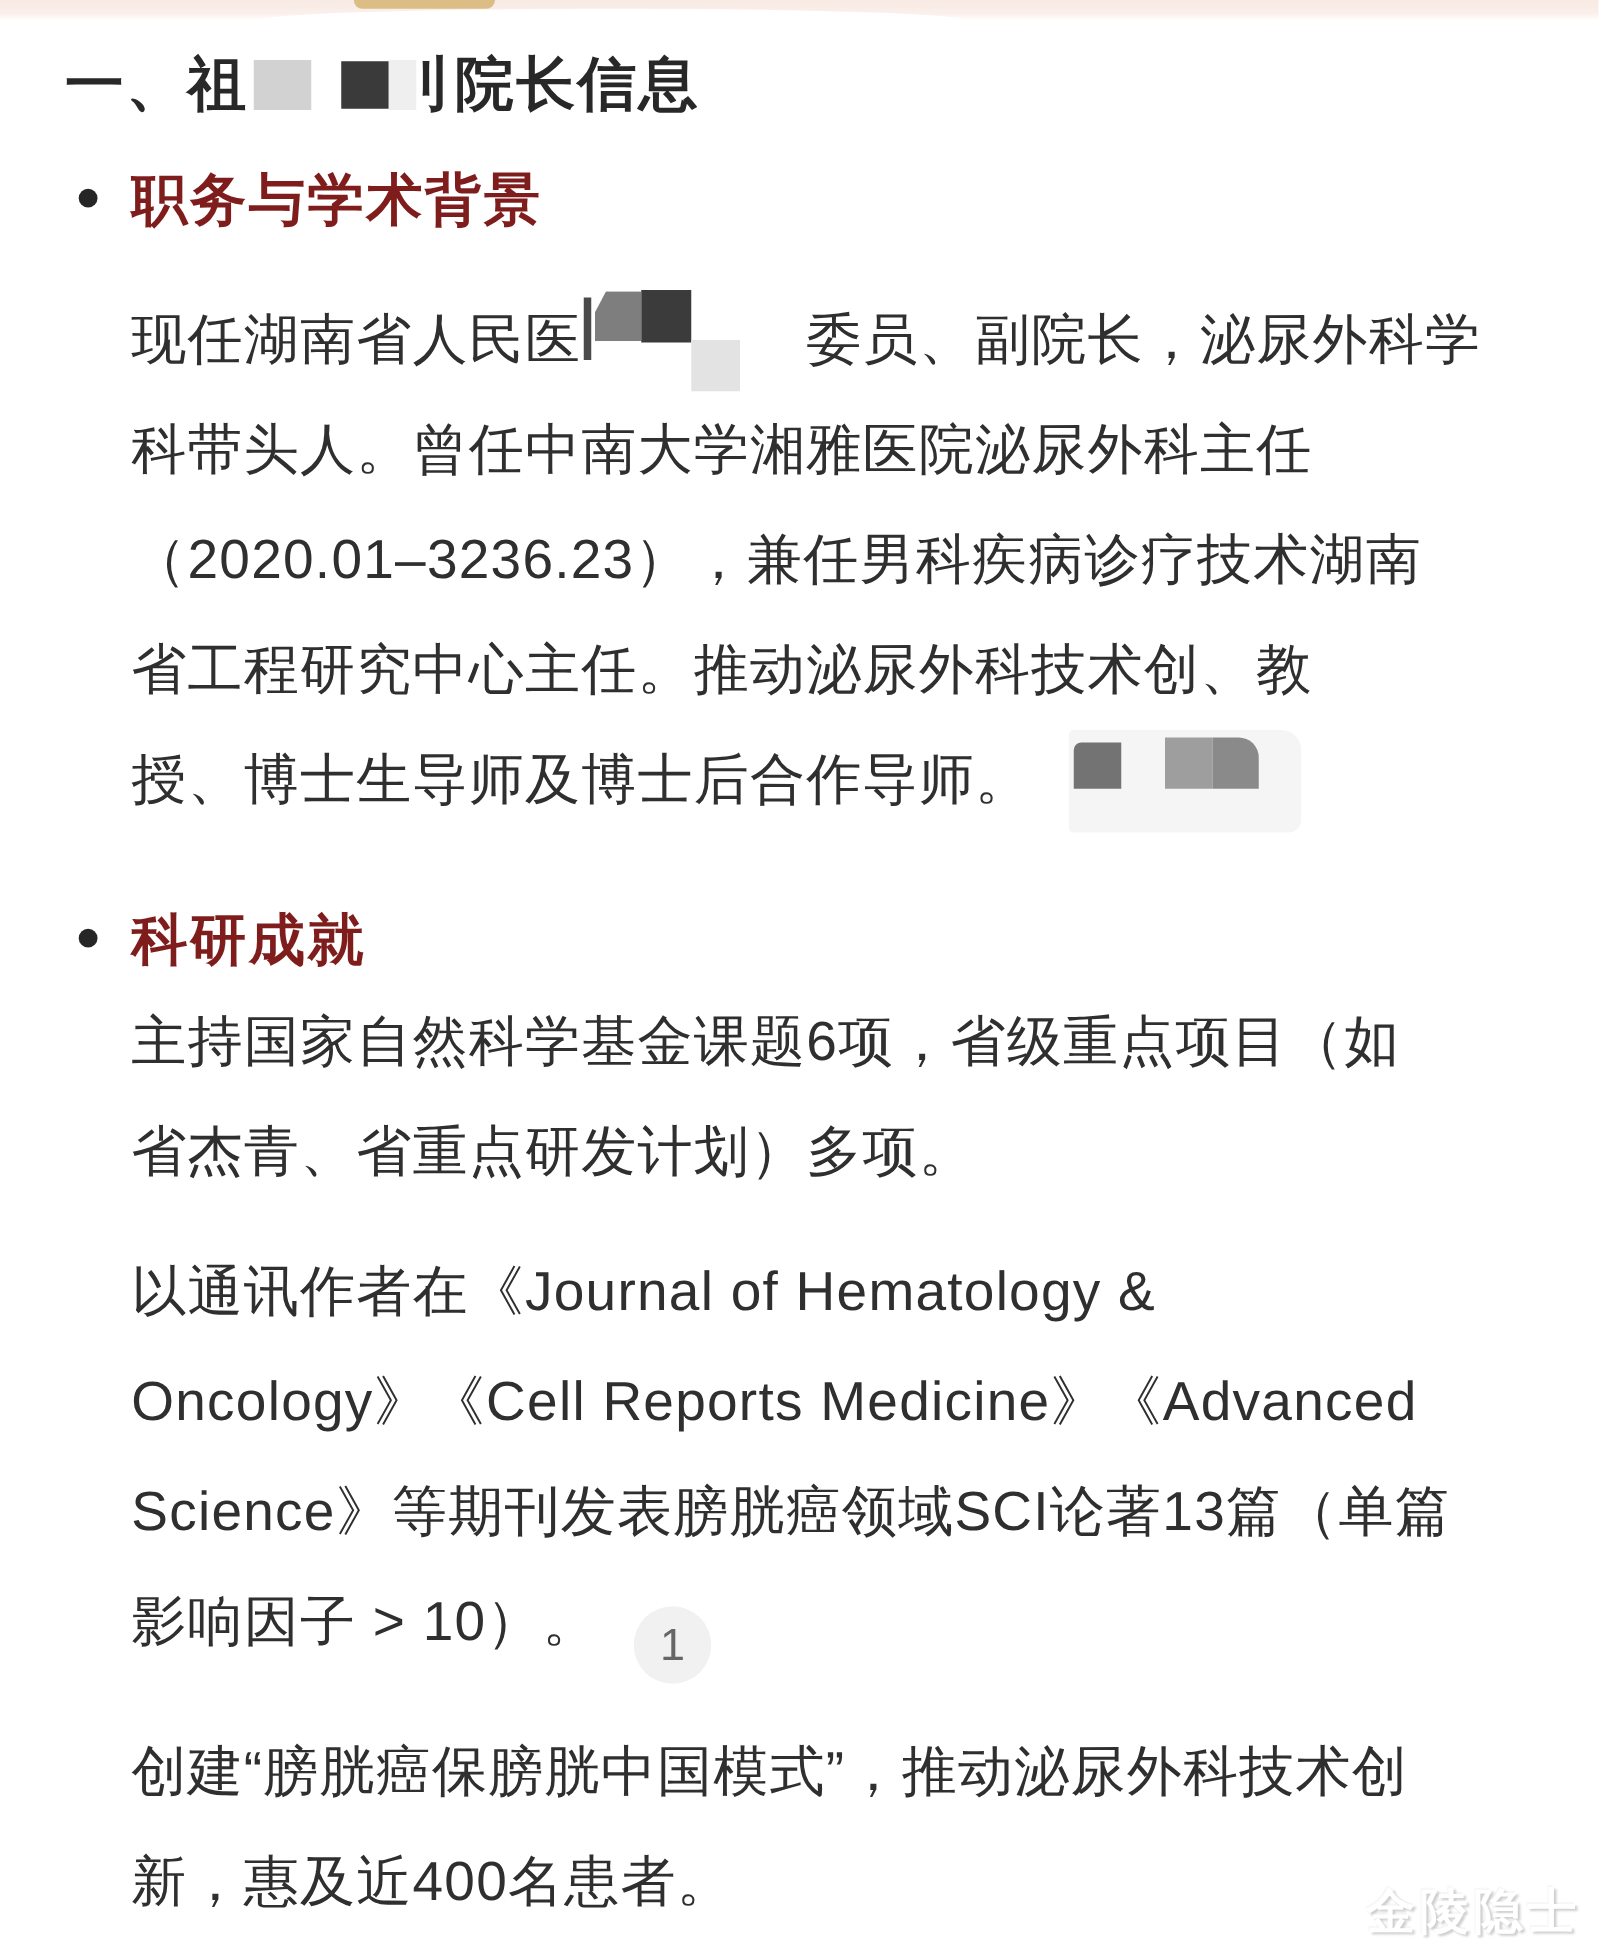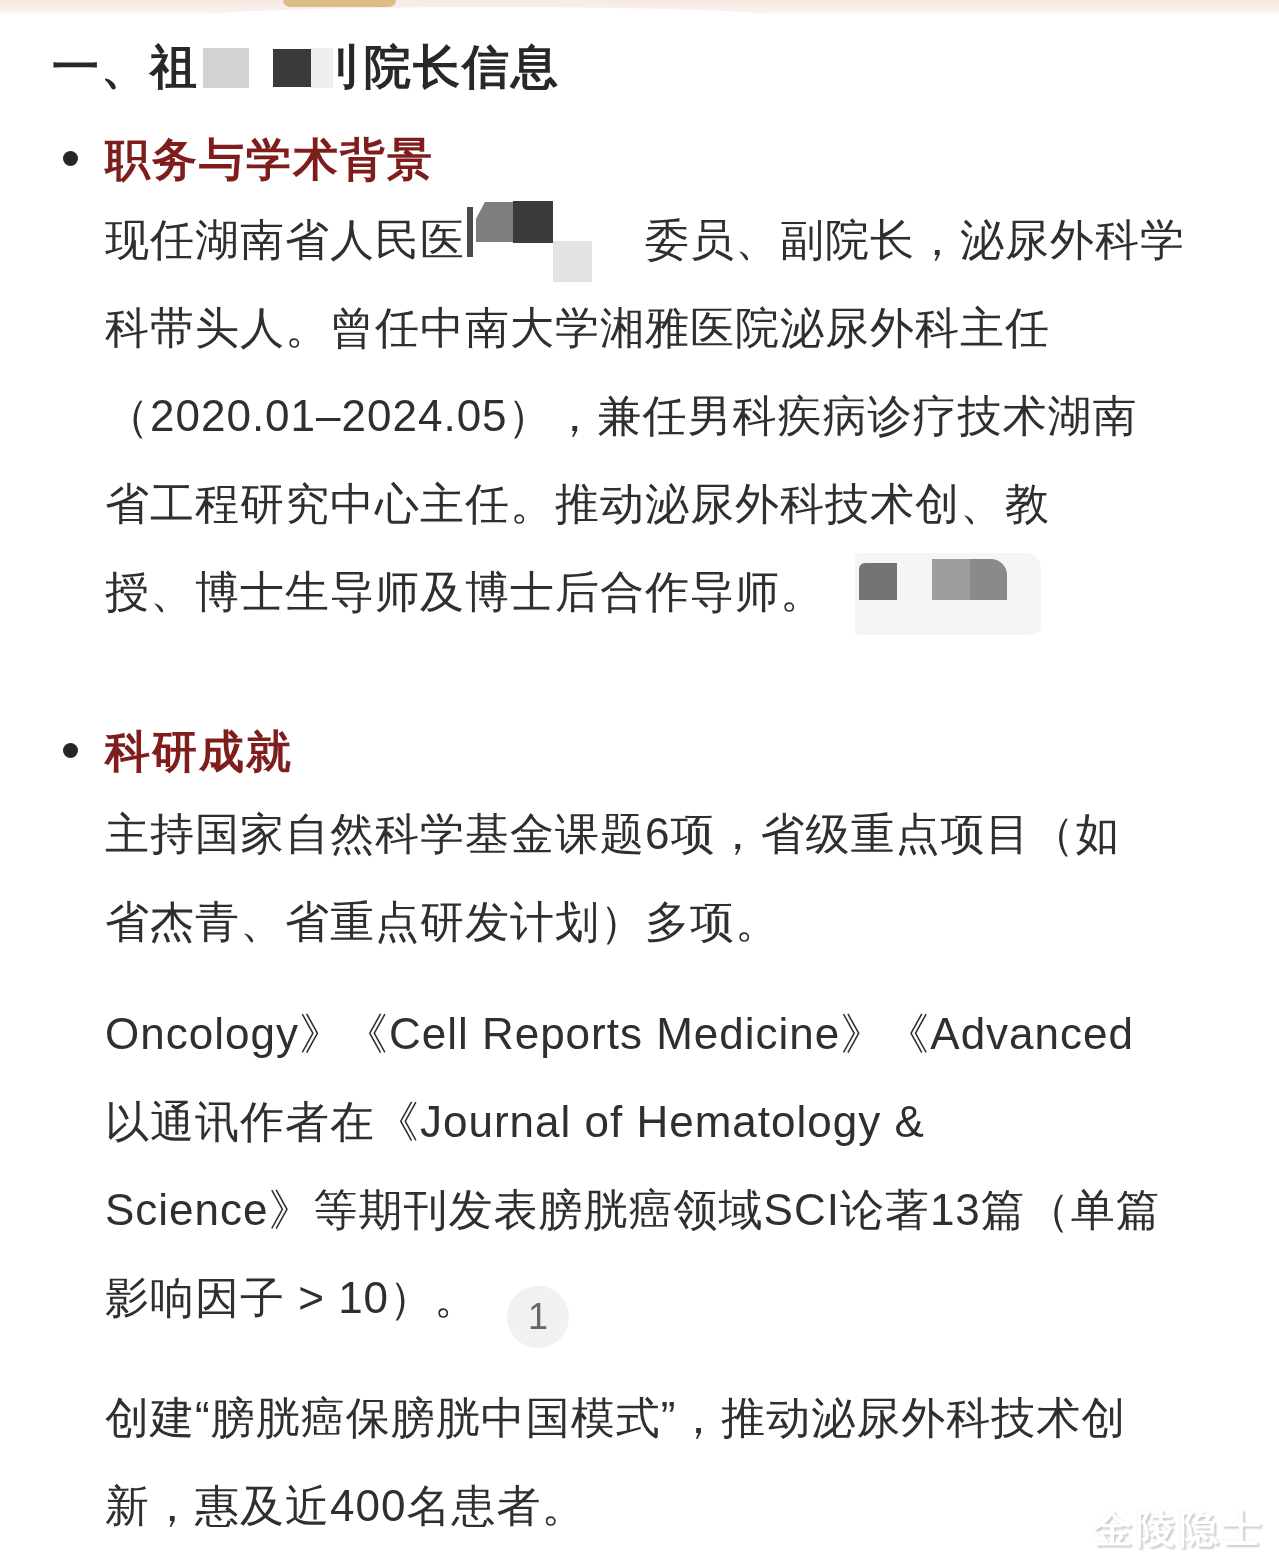--- a/index.html
+++ b/index.html
@@ -85,45 +85,45 @@
     <span class="redact-h-dark"></span>
     <span class="redact-h-ghost"></span>
     <span>刂院长信息</span>
   </div>
 
   <div class="bullet" style="top:130px">
     <span class="dot"></span>
     <span class="label">职务与学术背景</span>
   </div>
 
-  <div class="para" style="top:196px">
+  <div class="para" style="top:228px">
     <div class="line">
       <span>现任湖南省人民医</span><span class="redact1"><span class="r1-stroke"></span><span class="r1-gray"></span><span class="r1-dark"></span><span class="r1-light"></span></span><span>委员、副院长，泌尿外科学</span>
     </div>
     <div class="line">科带头人。曾任中南大学湘雅医院泌尿外科主任</div>
-    <div class="line">（2020.01–2024.05），兼任男科疾病诊疗技术湖南</div>
+    <div class="line">（2020.01–3236.23），兼任男科疾病诊疗技术湖南</div>
     <div class="line">省工程研究中心主任。推动泌尿外科技术创、教</div>
     <div class="line">
       <span>授、博士生导师及博士后合作导师。</span><span class="redact2"><span class="r2-bg"></span><span class="r2-dark"></span><span class="r2-med"></span><span class="r2-med2"></span></span>
     </div>
   </div>
 
   <div class="bullet" style="top:722px">
     <span class="dot"></span>
     <span class="label">科研成就</span>
   </div>
 
   <div class="para" style="top:790px">
     <div class="line">主持国家自然科学基金课题6项，省级重点项目（如</div>
     <div class="line">省杰青、省重点研发计划）多项。</div>
   </div>
 
   <div class="para" style="top:990px">
+    <div class="line">以通讯作者在《Journal of Hematology &amp;</div>
     <div class="line">Oncology》《Cell Reports Medicine》《Advanced</div>
-    <div class="line">以通讯作者在《Journal of Hematology &amp;</div>
     <div class="line">Science》等期刊发表膀胱癌领域SCI论著13篇（单篇</div>
     <div class="line">
       <span>影响因子 &gt; 10）。</span><span class="cite">1</span>
     </div>
   </div>
 
   <div class="para" style="top:1374px">
     <div class="line">创建“膀胱癌保膀胱中国模式”，推动泌尿外科技术创</div>
     <div class="line">新，惠及近400名患者。</div>
   </div>

